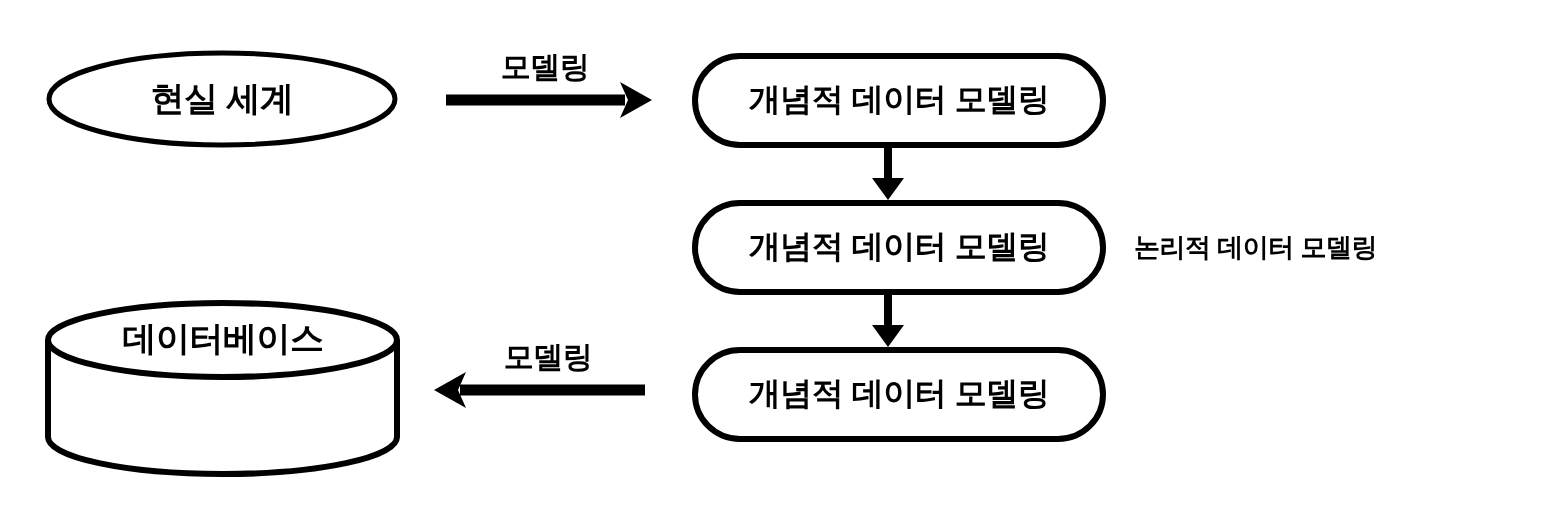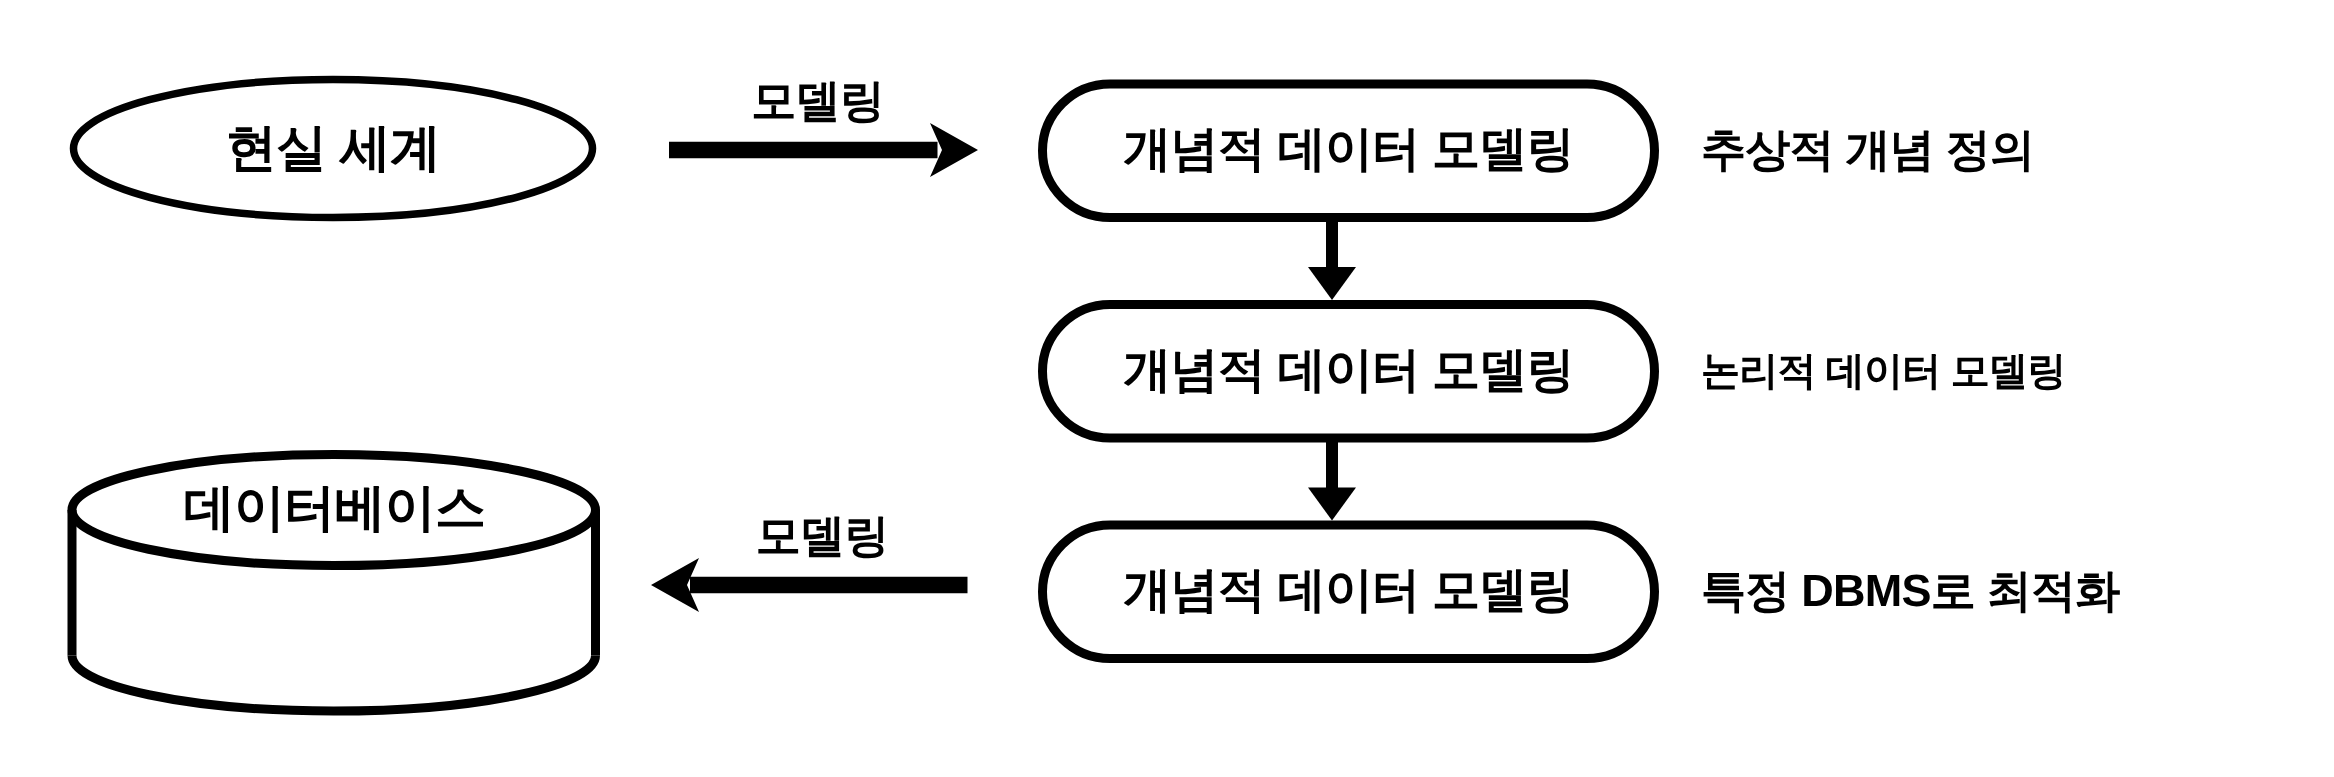--- a/index.html
+++ b/index.html
@@ -103,17 +103,15 @@
   <div class="node-text" style="left:48px; top:315px; width:350px; height:48px; font-size:34px;">데이터베이스</div>
 
   <div class="edge-label" style="left:470px; top:48px; width:150px; height:38px; font-size:30px;">모델링</div>
 
   <div class="edge-label" style="left:473px; top:338px; width:150px; height:38px; font-size:30px;">모델링</div>
 
   <div class="node-text" style="left:695px; top:77px; width:408px; height:46px; font-size:32px;">개념적 데이터 모델링</div>
   <div class="node-text" style="left:695px; top:224px; width:408px; height:46px; font-size:32px;">개념적 데이터 모델링</div>
   <div class="node-text" style="left:695px; top:371px; width:408px; height:46px; font-size:32px;">개념적 데이터 모델링</div>
 
-  <div class="side-label" style="left:1134px; top:77px; width:400px; height:46px; font-size:30px;">추상적 개념 정의</div>
   <div class="side-label" style="left:1134px; top:224px; width:400px; height:46px; font-size:26px;">논리적 데이터 모델링</div>
-  <div class="side-label" style="left:1134px; top:371px; width:400px; height:46px; font-size:30px;">특정 DBMS로 최적화</div>
 
 </div>
 
 </body></html>

